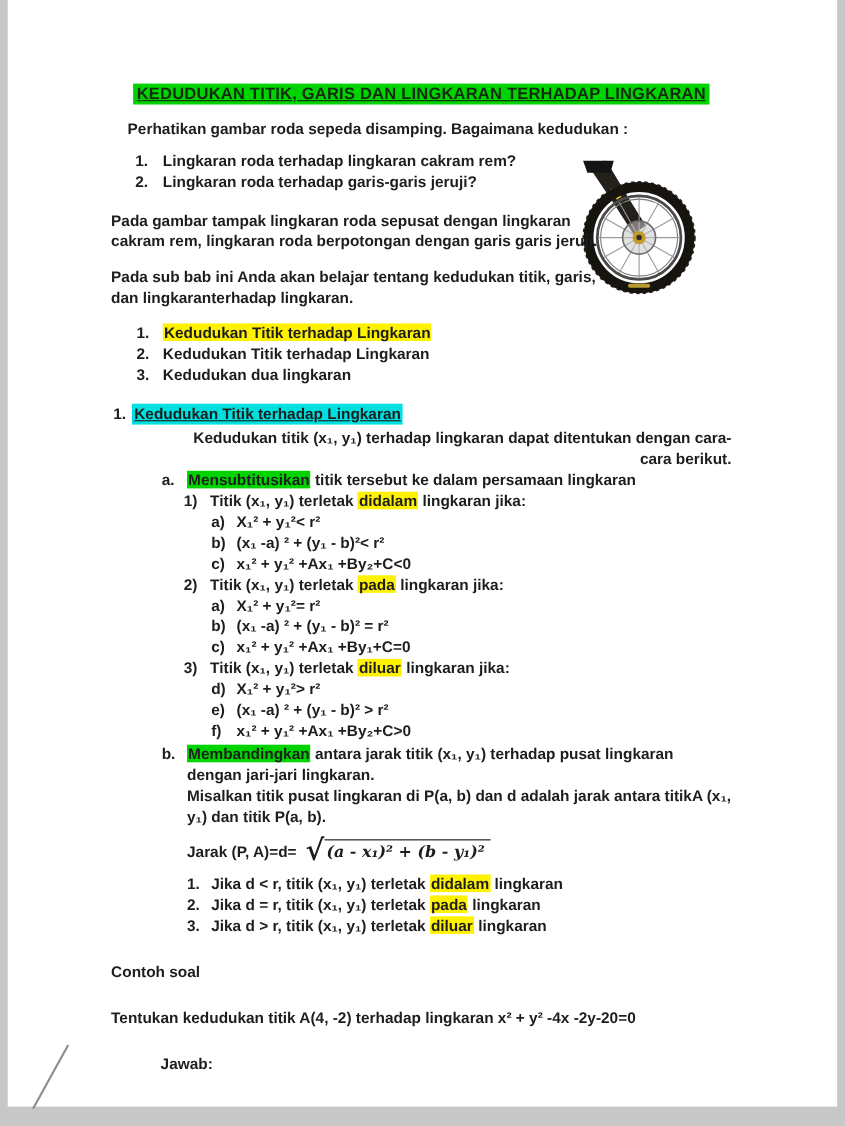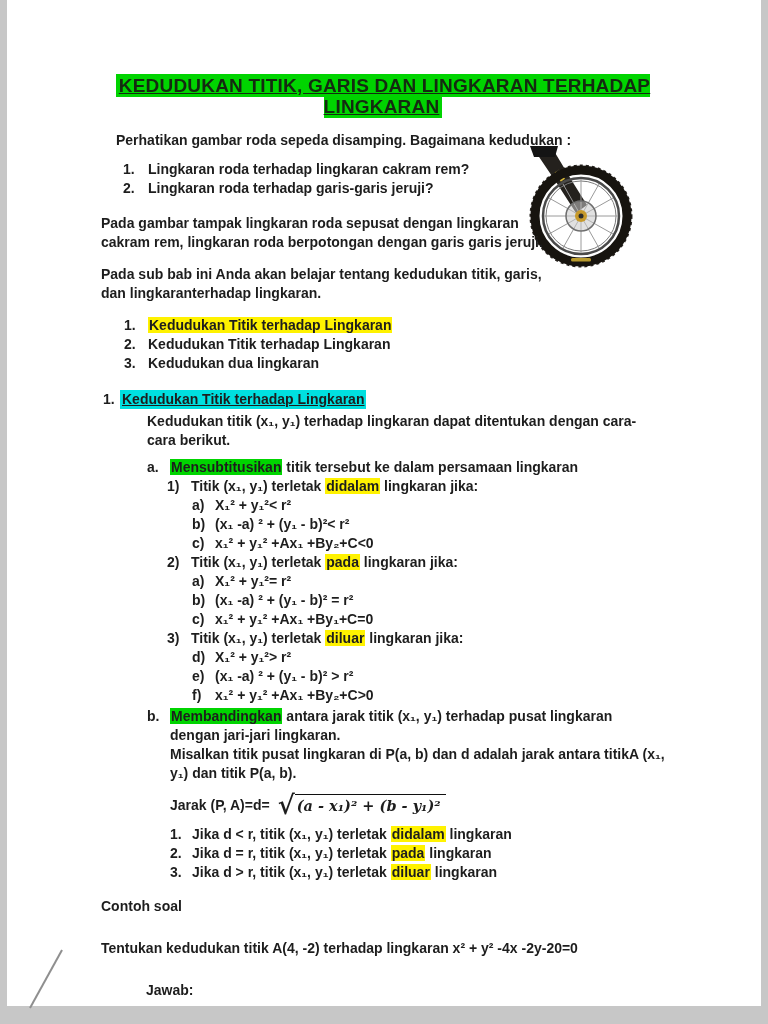--- a/index.html
+++ b/index.html
@@ -16,21 +16,21 @@
   }
   .content {
     position: relative;
     padding: 76px 96px 0 94px;
     font-size: 14px; line-height: 19px;
     font-weight: bold; color: #1d1d1d;
   }
   p { margin: 0; }
   .center { text-align: center; }
   .title {
-    font-size: 19px; letter-spacing: 0.2px;
+    font-size: 15px; letter-spacing: 0.2px;
     text-decoration: underline; padding: 1px 3px; color: #142a10;
   }
   .hl-green  { background: #00d400; }
   .hl-yellow { background: #fff200; }
   .hl-cyan   { background: #00e0e0; }
   .hl-pad { padding: 0 1px; }
 
   .row { display: flex; }
   .n { flex: none; }
   .t { flex: 1 1 auto; }
@@ -39,42 +39,42 @@
   .list-q { margin: 10px 0 0 22px; }
   .list-q .n { width: 25px; }
   .narrow { max-width: 452px; }
   .p2 { margin-top: 16px; }
   .p3 { margin-top: 13px; }
   .topics { margin: 13px 0 0 23px; }
   .topics .n { width: 24px; }
   .sec-head { margin: 17px 0 0 2px; }
   .sec-head .n { width: 17px; }
   .sec-head .t { flex: 0 0 auto; text-decoration: underline; padding: 0 2px; }
-  .lead { margin: 3px 0 8px 46px; }
+  .lead { margin: 3px 0 0 46px; text-align: right; }
   .m-a { margin-left: 46px; }
   .m-a .n, .m-b .n { width: 23px; }
   .case { margin-left: 66px; }
   .case .n { width: 24px; }
   .eq { margin-left: 91px; }
   .eq .n { width: 23px; }
   .m-b { margin: 2px 0 0 46px; }
   .b-detail { margin-left: 69px; }
   .dist { margin: 7px 0 0 69px; display: flex; align-items: center; height: 30px; }
   .sqrt {
     display: inline-flex; margin-left: 8px;
     font-family: "DejaVu Serif", serif; font-style: italic; font-weight: bold;
   }
   .sqrt .sign { font-size: 26px; line-height: 24px; font-style: normal; }
   .sqrt .rad {
     border-top: 1.6px solid #101010; align-self: flex-start;
     margin-top: 1px; padding: 1px 5px 0 2px; font-size: 14.5px;
   }
   .rules { margin: 5px 0 0 69px; }
   .rules .n { width: 22px; }
-  .contoh { margin-top: 15px; }
+  .contoh { margin-top: 23px; }
   .tentukan { margin-top: 23px; }
   .jawab { margin-top: 23px; margin-left: 45px; }
   .cara { margin-top: 23px; }
 
   .bike { position: absolute; left: 498px; top: 146px; width: 140px; height: 122px; }
   .stray { position: absolute; left: 21px; top: 948px; }
 </style>
 </head>
 <body>
 

